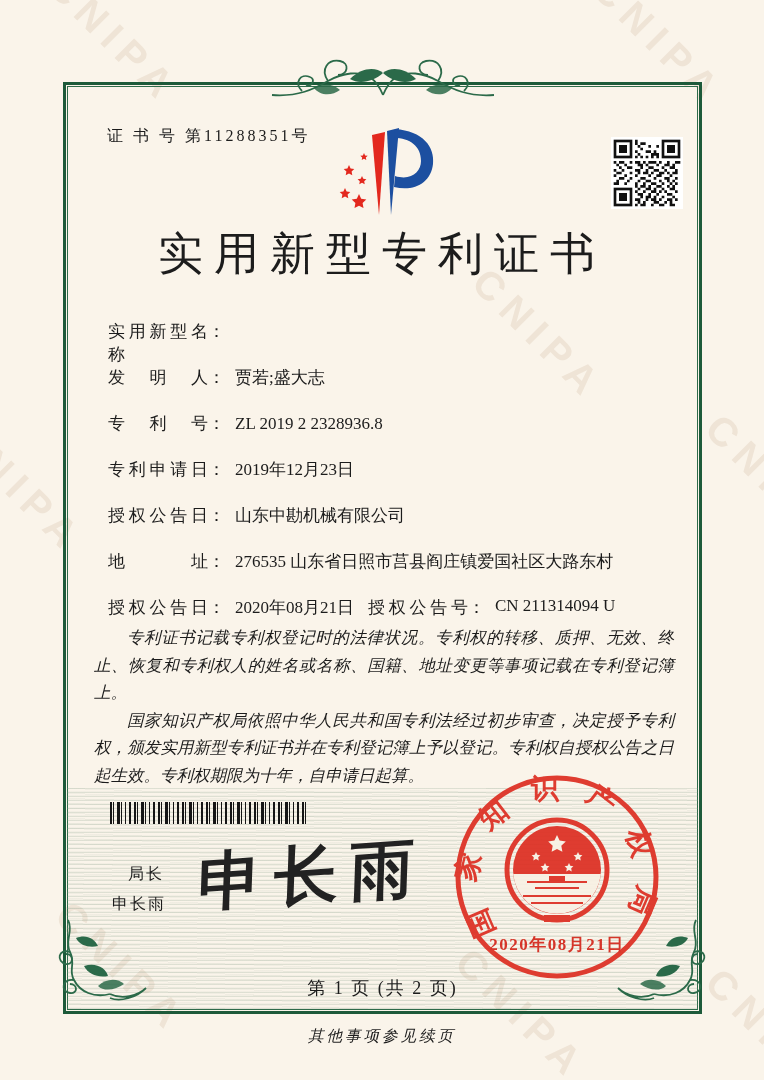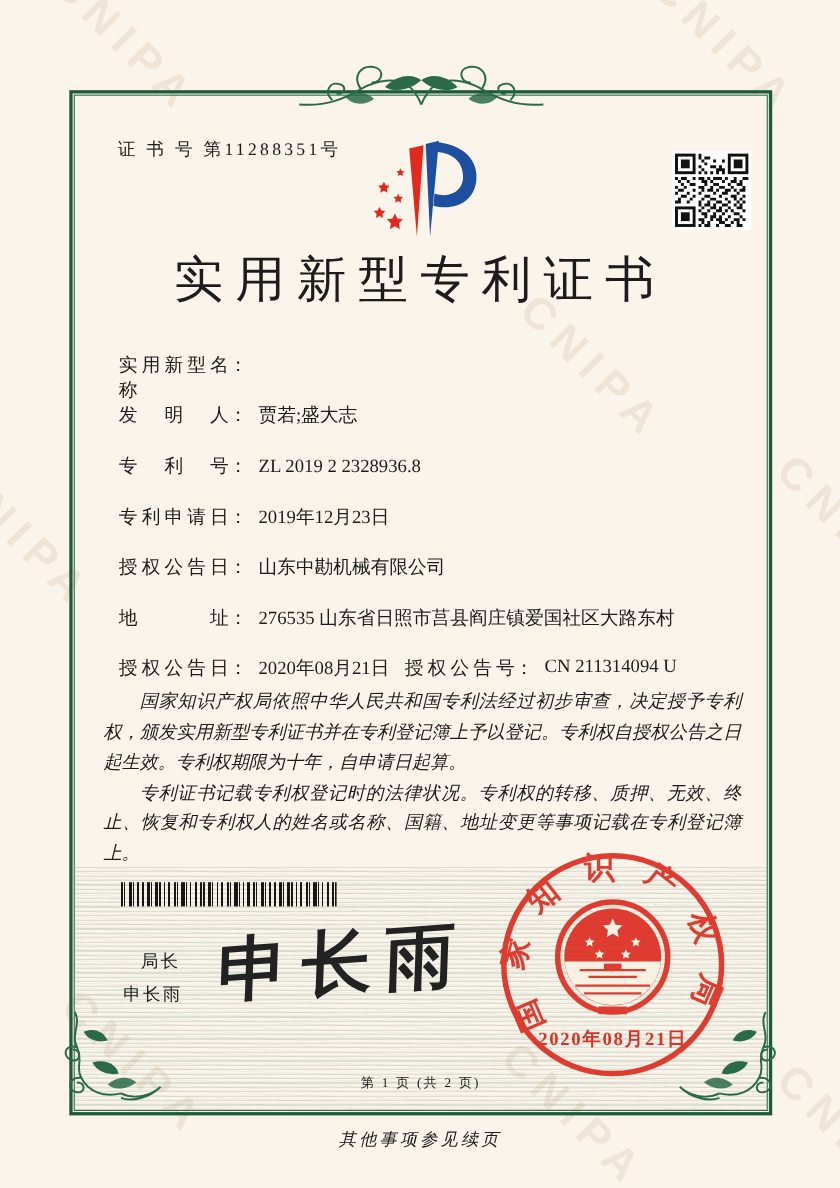--- a/index.html
+++ b/index.html
@@ -33,21 +33,21 @@
           #161616 7px 10px, transparent 10px 11px, #161616 11px 12px, transparent 12px 15px,
           #161616 15px 16px, transparent 16px 19px, #161616 19px 21px, transparent 21px 24px);}
   .sig-title{position:absolute;left:112px;top:864px;font-size:16px;letter-spacing:2px;
         font-family:"Liberation Sans","DejaVu Sans",sans-serif;margin-left:16px;}
   .sig-name{position:absolute;left:112px;top:894px;font-size:16px;letter-spacing:2px;
         font-family:"Liberation Sans","DejaVu Sans",sans-serif;}
   .autograph{position:absolute;left:198px;top:832px;font-size:64px;font-weight:600;
         letter-spacing:12px;color:#222;transform:rotate(-4deg) skewX(-6deg);white-space:nowrap;}
   .seal{position:absolute;left:449px;top:770px;}
   .page-num{position:absolute;left:63px;width:639px;top:976px;text-align:center;
-        font-size:12px;letter-spacing:2px;}
+        font-size:18px;letter-spacing:2px;}
   .cont-note{position:absolute;left:0;right:0;top:1026px;text-align:center;font-size:15.5px;
         font-style:italic;letter-spacing:3px;}
   .flourish{position:absolute;}
   svg{display:block;}
 </style>
 </head>
 <body>
 
 <div class="page">
 
@@ -192,22 +192,22 @@
       <span class="fvalue">2020年08月21日</span>
       <span class="pair2">
         <span class="flabel">授权公告号</span>
           <span class="fcolon">：</span>
         <span class="fvalue">CN 211314094 U</span>
       </span>
     </div>
   </div>
 
   <div class="body-text">
+    <p>专利证书记载专利权登记时的法律状况。专利权的转移、质押、无效、终止、恢复和专利权人的姓名或名称、国籍、地址变更等事项记载在专利登记簿上。</p>
     <p>国家知识产权局依照中华人民共和国专利法经过初步审查，决定授予专利权，颁发实用新型专利证书并在专利登记簿上予以登记。专利权自授权公告之日起生效。专利权期限为十年，自申请日起算。</p>
-    <p>专利证书记载专利权登记时的法律状况。专利权的转移、质押、无效、终止、恢复和专利权人的姓名或名称、国籍、地址变更等事项记载在专利登记簿上。</p>
   </div>
 
   <div class="barcode"></div>
 
   <div class="sig-title">局长</div>
   <div class="sig-name">申长雨</div>
   <div class="autograph">申长雨</div>
 
   <svg class="seal" width="216" height="216" viewBox="0 0 216 216">
     <g opacity="0.93">

